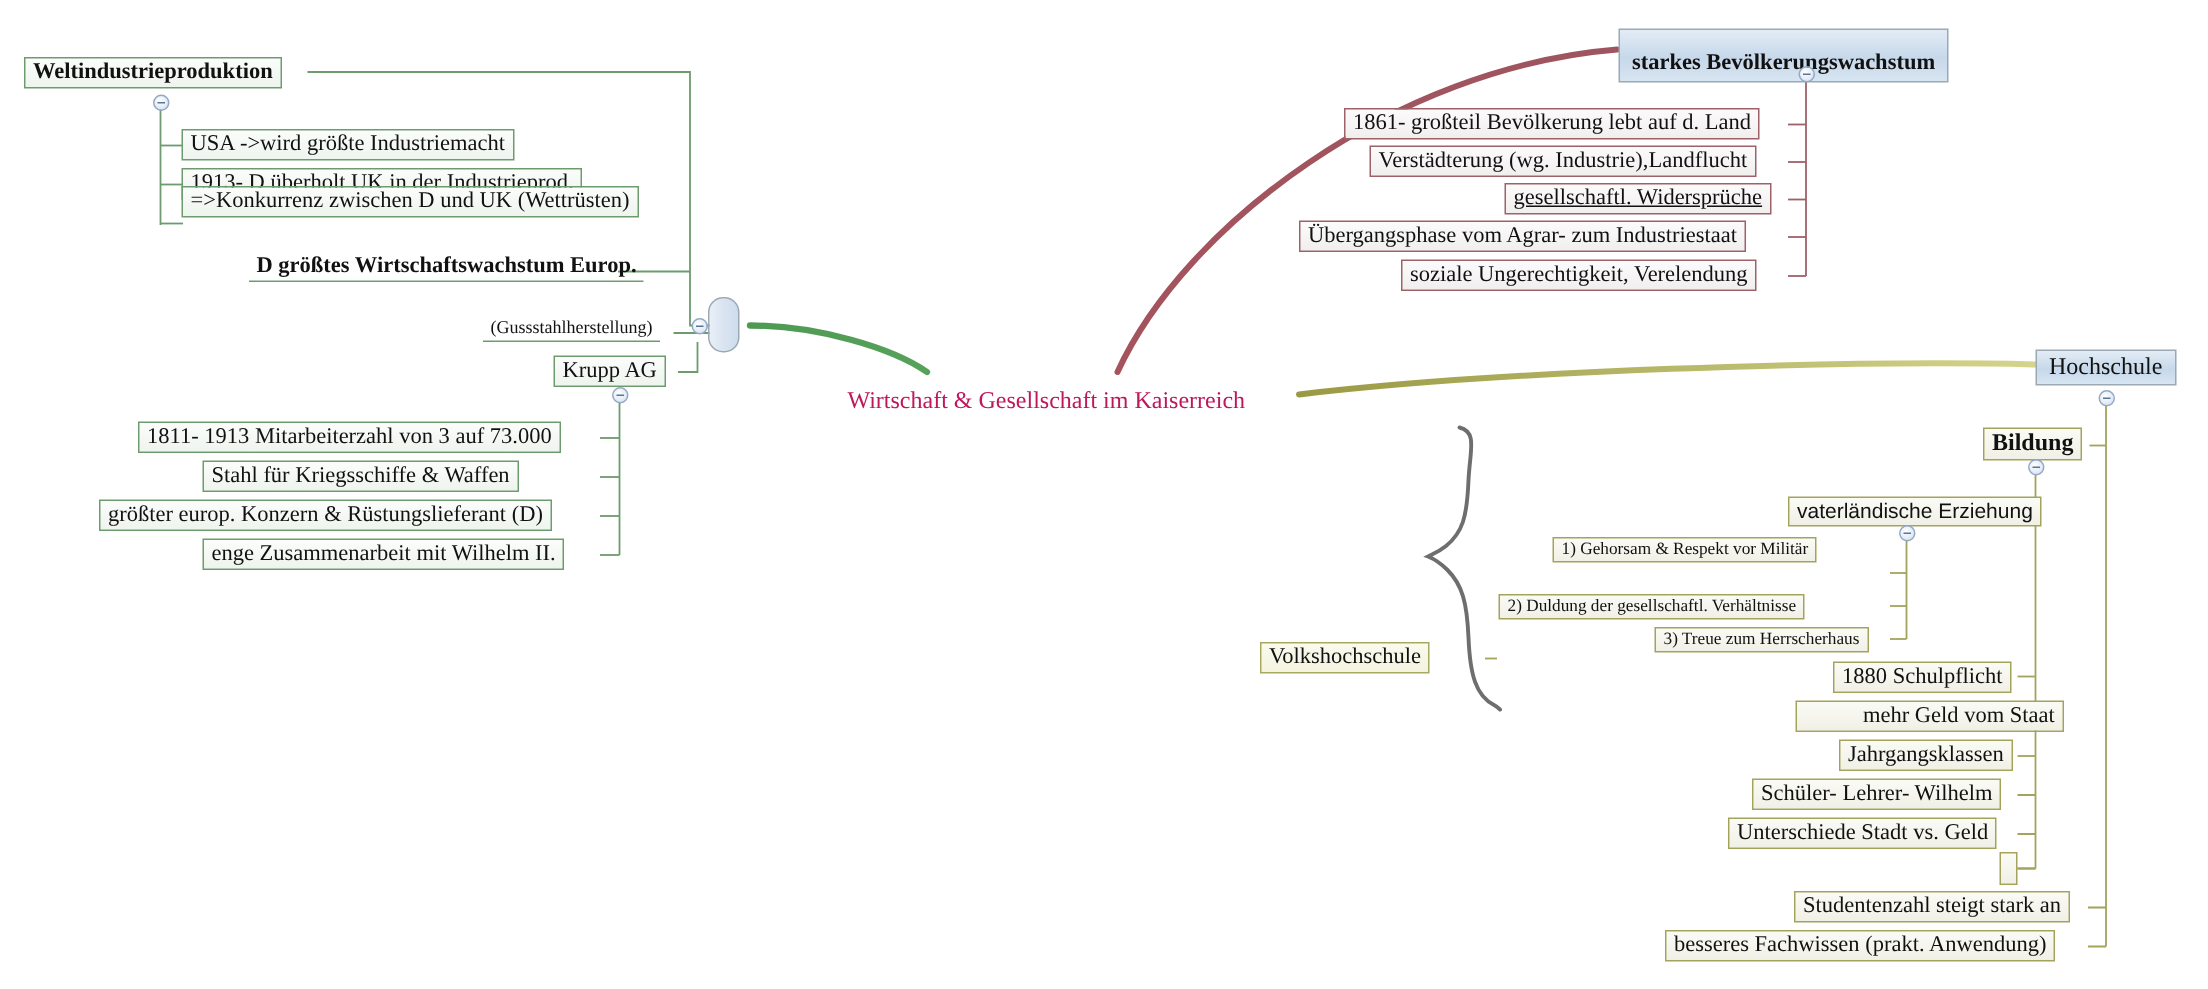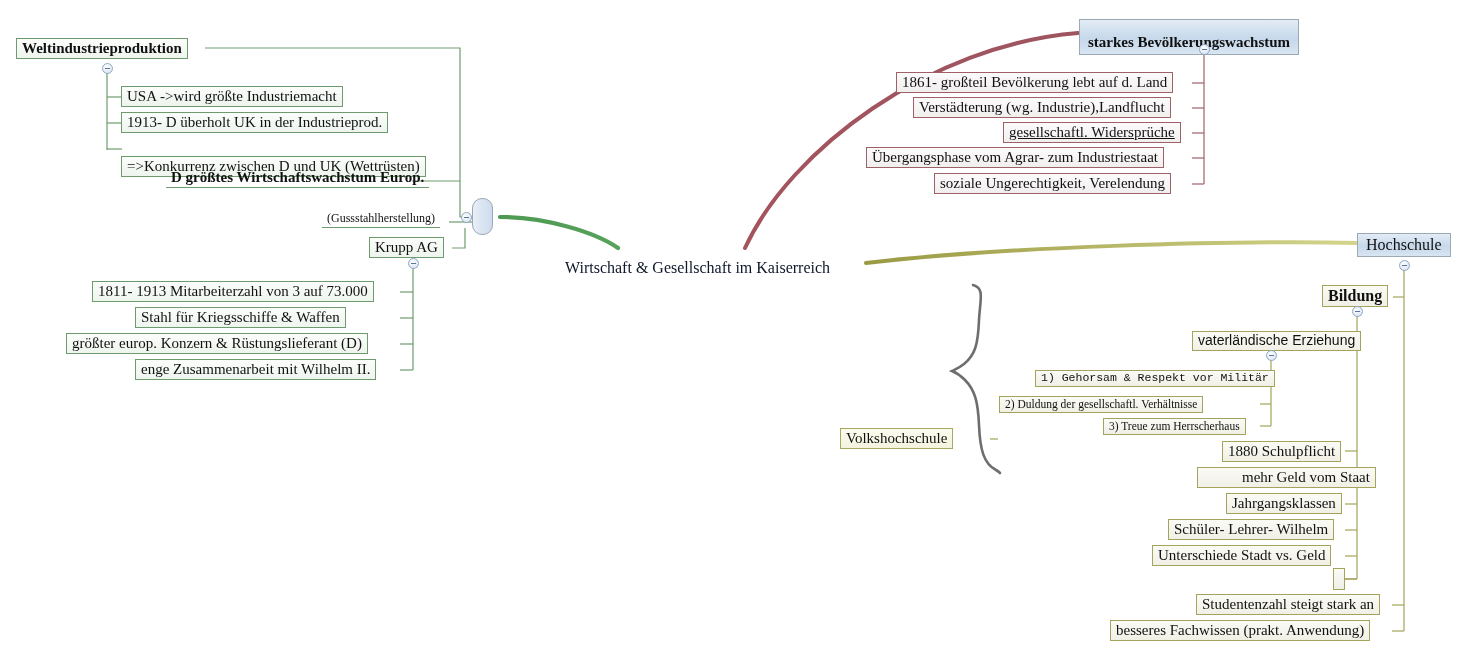--- a/index.html
+++ b/index.html
@@ -60,21 +60,21 @@
   .blue-box {
     border: 1px solid #9aa9b4;
     background: linear-gradient(to bottom, #e3ecf6 0%, #c6d8ea 55%, #d8e5f2 100%);
   }
   .bold { font-weight: bold; }
   .sans { font-family: "Liberation Sans", "DejaVu Sans", sans-serif; }
   .small { font-size: 12px; }
   .tiny { font-size: 11.5px; }
   .center-title {
     position: absolute;
-    color: #0f172a;
+    color: #be185d;
     font-size: 16px;
     white-space: nowrap;
   }
   
   .root-capsule {
     position: absolute;
     width: 21px;
     height: 37px;
     border-radius: 10px;
     border: 1px solid #9aa9b4;
@@ -189,21 +189,21 @@
   <div class="center-title" style="left:565px; top:259px;">Wirtschaft &amp; Gesellschaft im Kaiserreich</div>
 
   <div class="root-capsule" style="left:472px; top:198px;"></div>
   <div class="toggle" style="left:461px; top:212px;"></div>
 
   <div class="node green-box bold" style="left:16px; top:38px; font-size:15px;">Weltindustrieproduktion</div>
   <div class="toggle" style="left:102px; top:63px;"></div>
 
   <div class="node green-box" style="left:121px; top:86px;">USA -&gt;wird größte Industriemacht</div>
   <div class="node green-box" style="left:121px; top:112px;">1913- D überholt  UK in der Industrieprod.</div>
-  <div class="node green-box" style="left:121px; top:156px;">=&gt;Konkurrenz zwischen D und UK (Wettrüsten)</div>
+  <div class="node green-box" style="left:121px; top:124px;">=&gt;Konkurrenz zwischen D und UK (Wettrüsten)</div>
 
   <div class="node green-underline bold" style="left:166px; top:168px;">D größtes Wirtschaftswachstum Europ.</div>
 
   <div class="node green-underline small" style="left:322px; top:211px;">(Gussstahlherstellung)</div>
 
   <div class="node green-box" style="left:369px; top:237px;">Krupp AG</div>
   <div class="toggle" style="left:408px; top:258px;"></div>
 
   <div class="node green-box" style="left:92px; top:281px;">1811- 1913 Mitarbeiterzahl von 3 auf 73.000</div>
   <div class="node green-box" style="left:135px; top:307px;">Stahl für Kriegsschiffe &amp; Waffen</div>
@@ -221,21 +221,21 @@
 
   <div class="node blue-box" style="left:1357px; top:233px; font-size:16px; padding:2px 8px 3px 8px;">Hochschule</div>
   <div class="toggle" style="left:1399px; top:260px;"></div>
 
   <div class="node olive-box bold" style="left:1322px; top:285px; font-size:16px;">Bildung</div>
   <div class="toggle" style="left:1352px; top:306px;"></div>
 
   <div class="node olive-box sans" style="left:1192px; top:331px; font-size:14px;">vaterländische Erziehung</div>
   <div class="toggle" style="left:1266px; top:350px;"></div>
 
-  <div class="node olive-box tiny" style="left:1035px; top:370px;font-family:Liberation Mono, monospace;">1) Gehorsam &amp; Respekt vor Militär</div>
+  <div class="node olive-box tiny" style="left:1035px; top:358px;">1) Gehorsam &amp; Respekt vor Militär</div>
   <div class="node olive-box tiny" style="left:999px; top:396px;">2) Duldung der gesellschaftl. Verhältnisse</div>
   <div class="node olive-box tiny" style="left:1103px; top:418px;">3) Treue zum Herrscherhaus</div>
 
   <div class="node olive-cream-box" style="left:840px; top:428px; font-size:15px;">Volkshochschule</div>
 
   <div class="node olive-box" style="left:1222px; top:441px;">1880 Schulpflicht</div>
   <div class="node olive-box" style="left:1197px; top:467px;padding-left:44px;">mehr Geld vom Staat</div>
   <div class="node olive-box" style="left:1226px; top:493px;">Jahrgangsklassen</div>
   <div class="node olive-box" style="left:1168px; top:519px;">Schüler- Lehrer- Wilhelm</div>
   <div class="node olive-box" style="left:1152px; top:545px;">Unterschiede Stadt vs. Geld</div>

